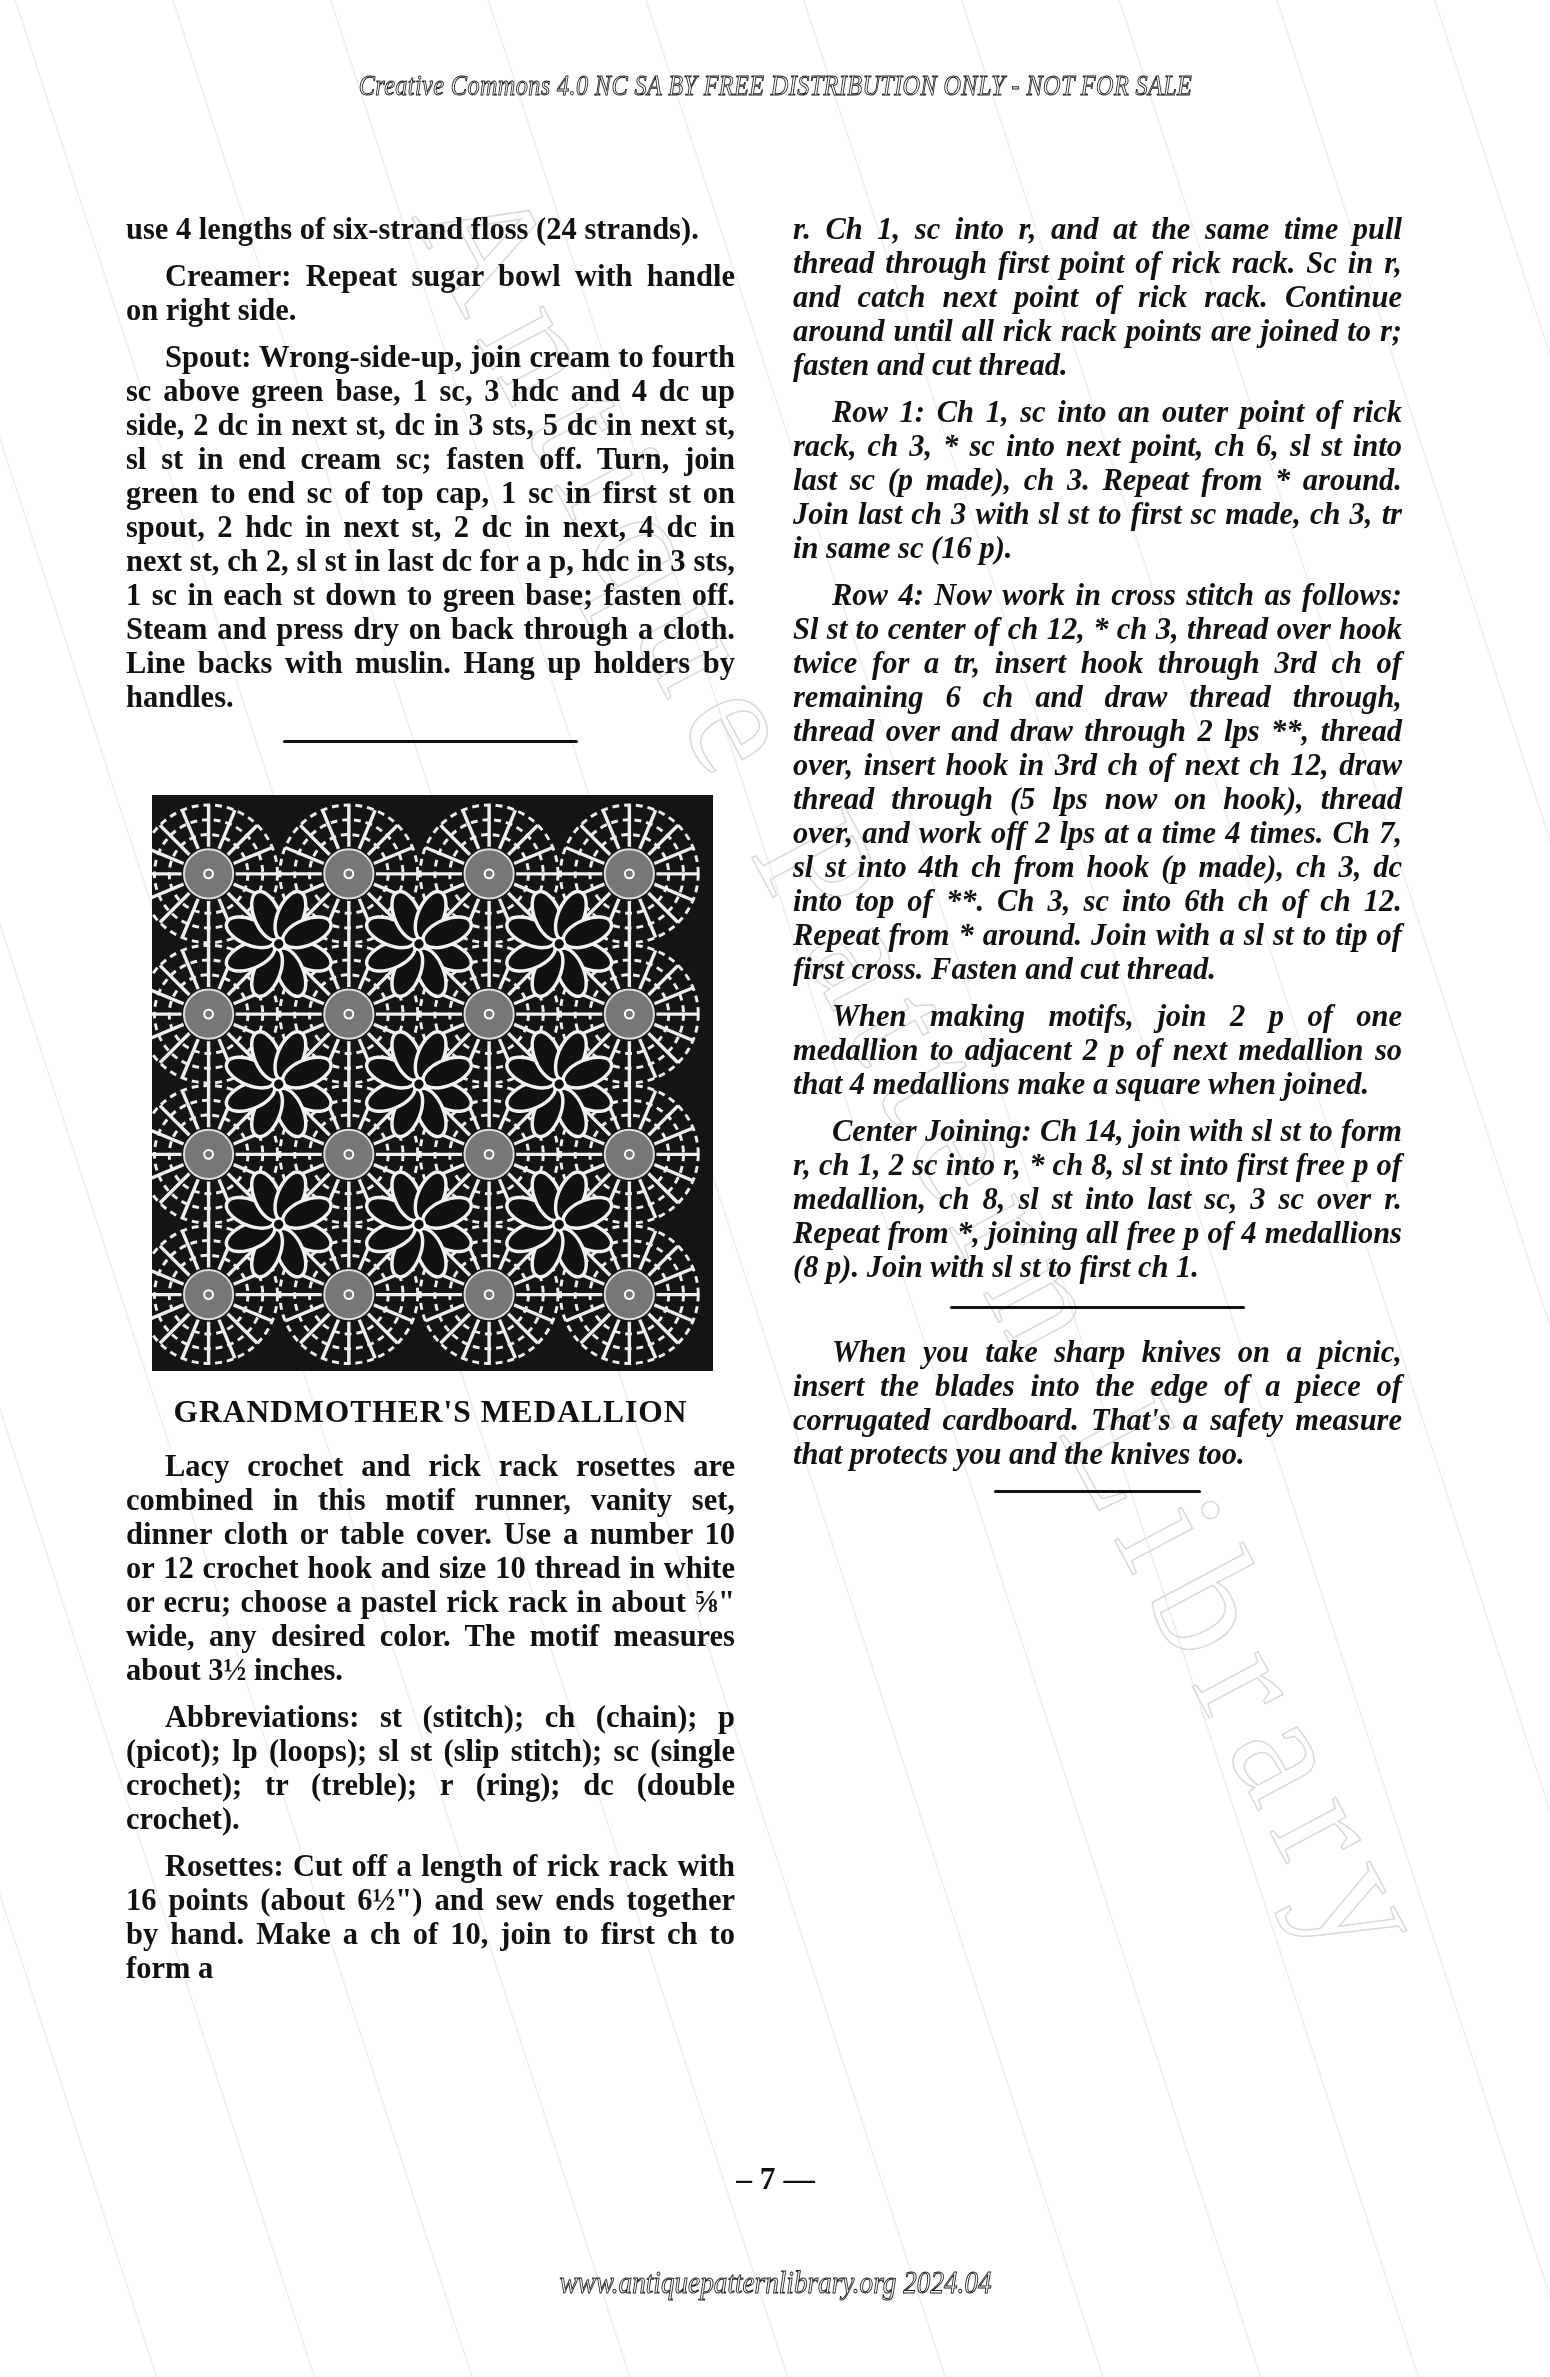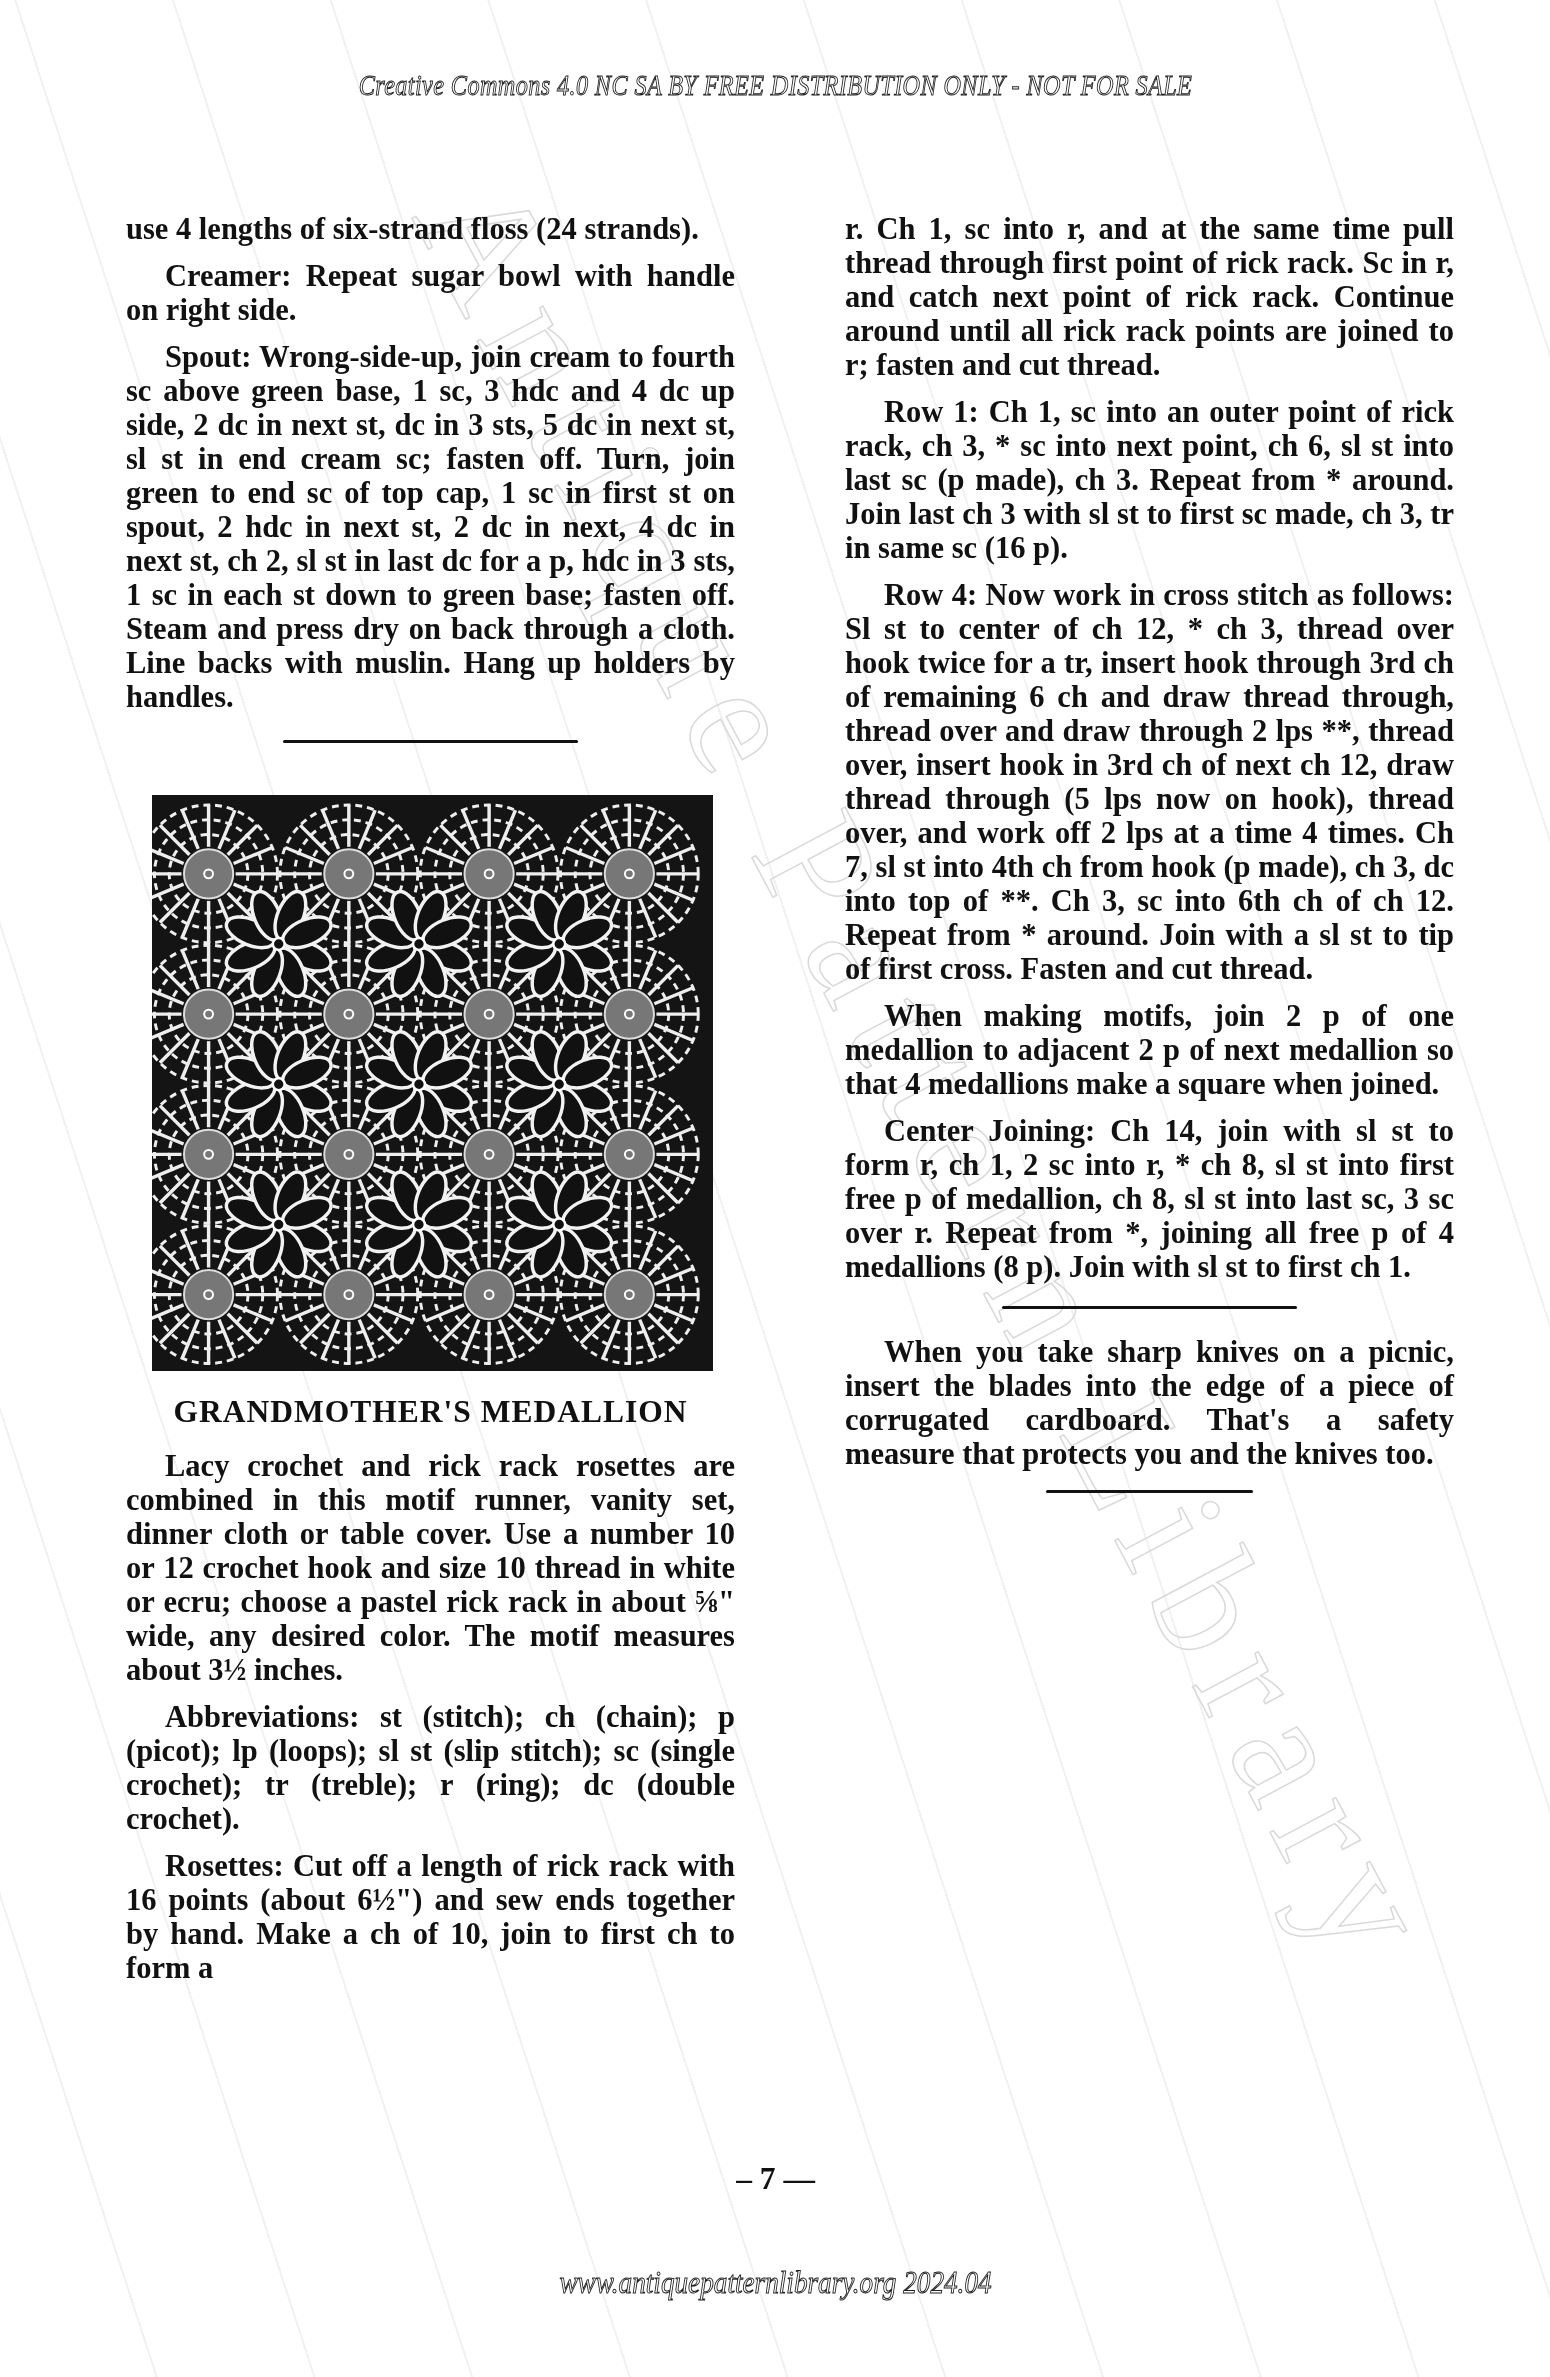--- a/index.html
+++ b/index.html
@@ -26,21 +26,21 @@
     font-family: "Liberation Serif", serif; font-style: italic;
     font-size: 29.5px; color: #fff; -webkit-text-stroke: 1px #222;
     transform: scaleX(0.82); letter-spacing: 0.5px;
   }
   .col {
     position: absolute; top: 199px; width: 635px;
     font-family: "Liberation Serif", serif; font-weight: bold;
     font-size: 30.5px; line-height: 34px; text-align: justify;
   }
   .col-left { left: 113px; }
-  .col-right { left: 832px; }
+  .col-right { left: 780px; font-style: italic; }
   .para { margin: 13px; text-indent: 39px; }
   .para.noindent { text-indent: 0; }
   .rule {
     height: 3px; background: #111; border-radius: 1.5px; margin: 0 auto;
   }
   .rule.r1 { width: 295px; margin-top: 25.6px; margin-bottom: 52px; }
   .rule.r2 { width: 295px; margin-top: 22px; margin-bottom: 25.6px; }
   .rule.r3 { width: 207px; margin-top: 19.7px; margin-bottom: 25.6px; }
   .photo {
     width: 561px; height: 576px; margin-left: 39px; background: #141414;

